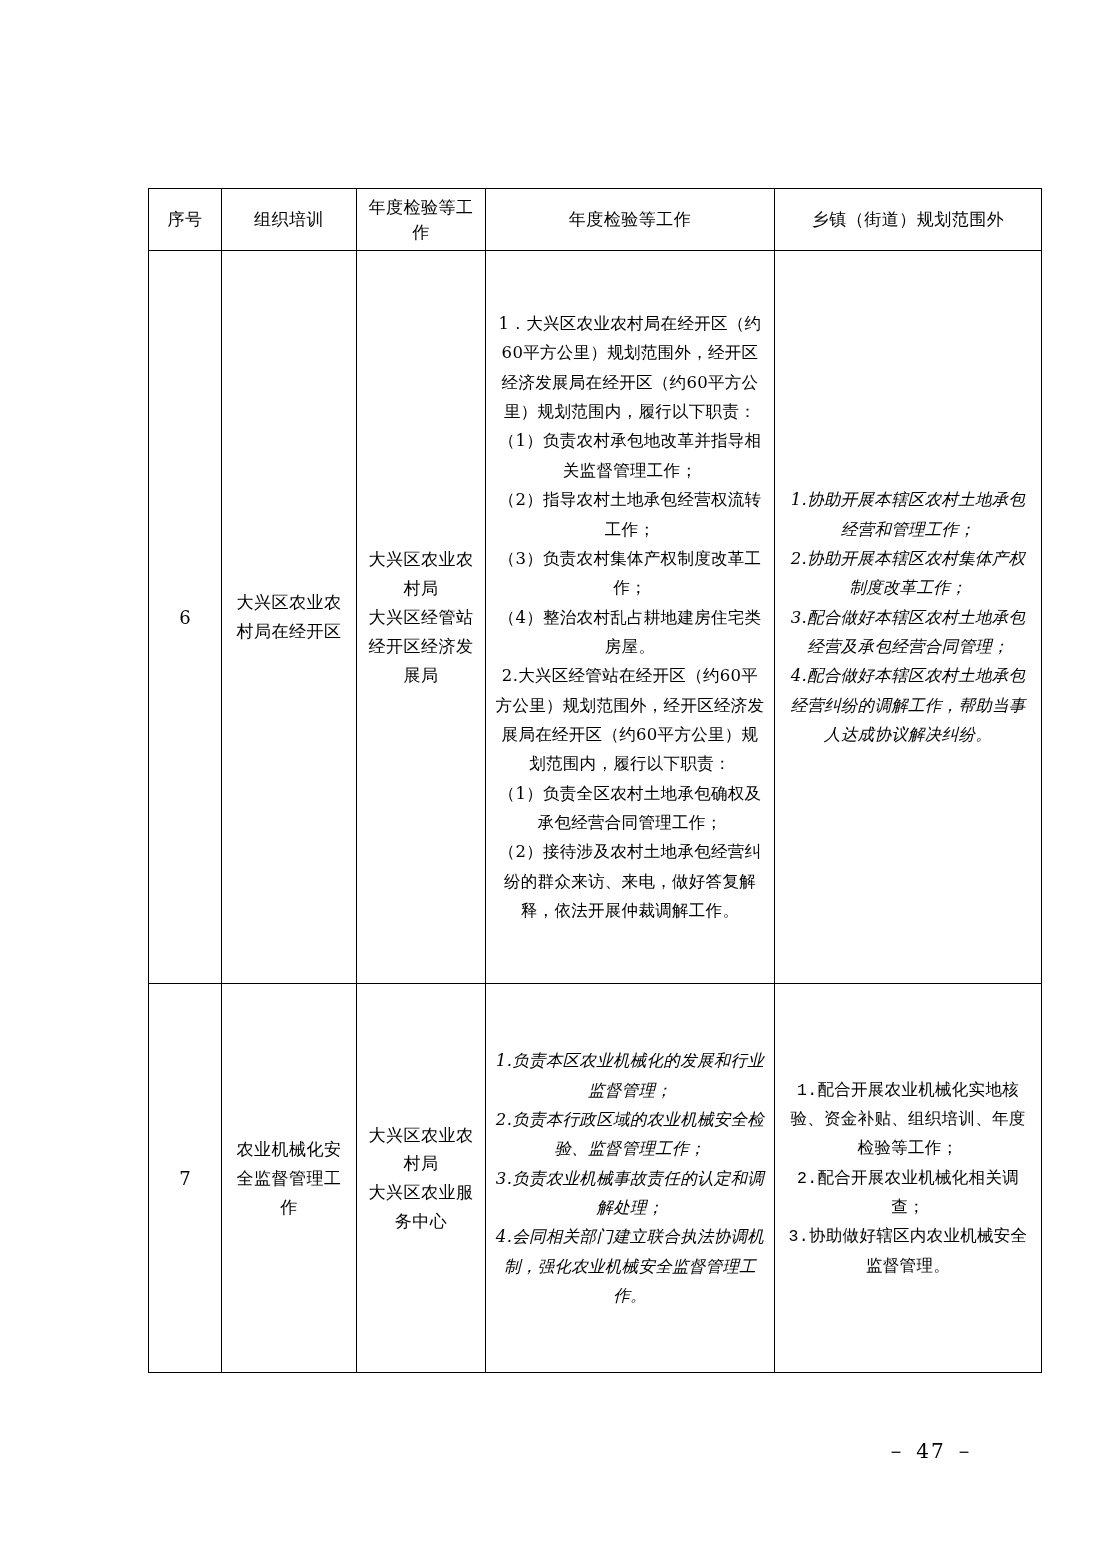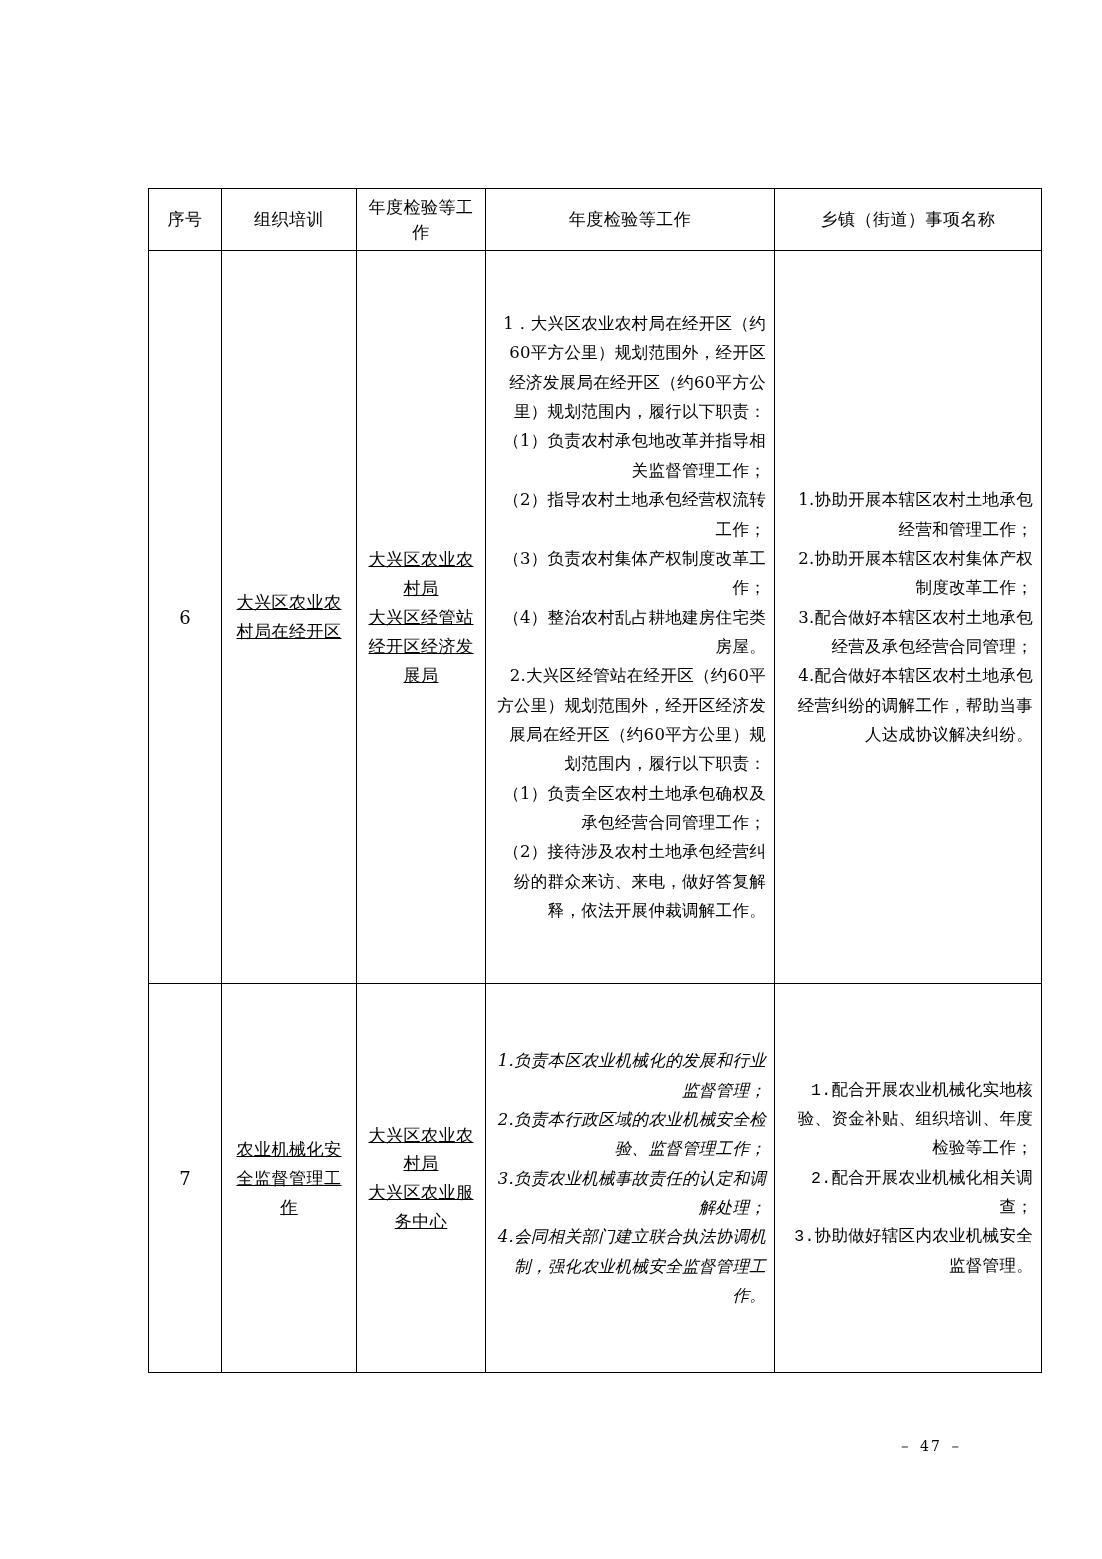--- a/index.html
+++ b/index.html
@@ -48,81 +48,80 @@
     line-height: 1.45;
     padding-top: 12px;
     padding-bottom: 12px;
     letter-spacing: 0.5px;
   }
   .cell-center {
     text-align: center;
     font-size: 17px;
     line-height: 1.7;
     letter-spacing: 0.5px;
-    text-decoration: underline;
   }
   .cell-seq {
     text-align: center;
     font-size: 18px;
   }
   .cell-text {
-    text-align: right;
+    text-align: center;
     font-size: 16.5px;
     line-height: 1.78;
     letter-spacing: 0.3px;
     vertical-align: middle;
   }
   .row-6 td { height: 720px; }
   .row-7 td { height: 376px; }
 
   .page-number {
     position: absolute;
     left: 0;
     top: 1438px;
     width: 1102px;
     text-align: center;
-    font-size: 14px;
+    font-size: 20px;
     letter-spacing: 2px;
   }
   .pn-inner {
     display: inline-block;
     margin-left: 760px;
   }
 </style>
 </head>
 <body>
 
 <div class="page">
 
   <table class="doc-table">
     <thead>
       <tr>
         <th class="head-cell col-seq">序号</th>
         <th class="head-cell col-name">组织培训</th>
         <th class="head-cell col-dept">年度检验等工作</th>
         <th class="head-cell col-duty">年度检验等工作</th>
-        <th class="head-cell col-coop">乡镇（街道）事项名称</th>
+        <th class="head-cell col-coop">乡镇（街道）规划范围外</th>
       </tr>
     </thead>
     <tbody>
       <tr class="row-6">
         <td class="cell-seq col-seq">6</td>
         <td class="cell-center col-name" style="white-space: pre-line;">大兴区农业农村局在经开区</td>
         <td class="cell-center col-dept" style="white-space: pre-line;">大兴区农业农村局
 大兴区经管站
 经开区经济发展局</td>
         <td class="cell-text col-duty" style="white-space: pre-line;">1．大兴区农业农村局在经开区（约60平方公里）规划范围外，经开区经济发展局在经开区（约60平方公里）规划范围内，履行以下职责：
 （1）负责农村承包地改革并指导相关监督管理工作；
 （2）指导农村土地承包经营权流转工作；
 （3）负责农村集体产权制度改革工作；
 （4）整治农村乱占耕地建房住宅类房屋。
 2.大兴区经管站在经开区（约60平方公里）规划范围外，经开区经济发展局在经开区（约60平方公里）规划范围内，履行以下职责：
 （1）负责全区农村土地承包确权及承包经营合同管理工作；
 （2）接待涉及农村土地承包经营纠纷的群众来访、来电，做好答复解释，依法开展仲裁调解工作。</td>
-        <td class="cell-text col-coop" style="white-space: pre-line;">1.协助开展本辖区农村土地承包经营和管理工作；
+        <td class="cell-text col-coop" style="white-space: pre-line; font-style: italic;">1.协助开展本辖区农村土地承包经营和管理工作；
 2.协助开展本辖区农村集体产权制度改革工作；
 3.配合做好本辖区农村土地承包经营及承包经营合同管理；
 4.配合做好本辖区农村土地承包经营纠纷的调解工作，帮助当事人达成协议解决纠纷。</td>
       </tr>
       <tr class="row-7">
         <td class="cell-seq col-seq">7</td>
         <td class="cell-center col-name" style="white-space: pre-line; margin-top: 40px;">农业机械化安全监督管理工作</td>
         <td class="cell-center col-dept" style="white-space: pre-line;">大兴区农业农村局
 大兴区农业服务中心</td>
         <td class="cell-text col-duty" style="white-space: pre-line; font-style: italic;">1.负责本区农业机械化的发展和行业监督管理；

